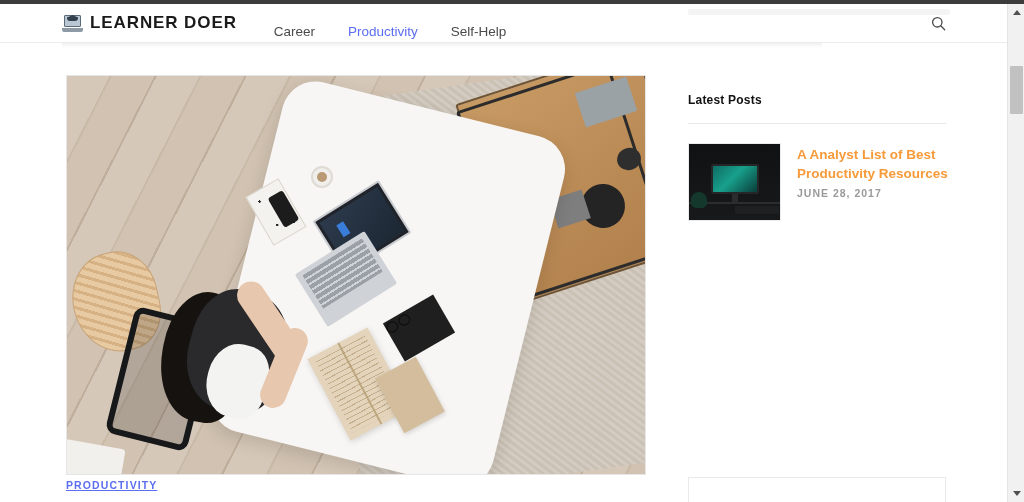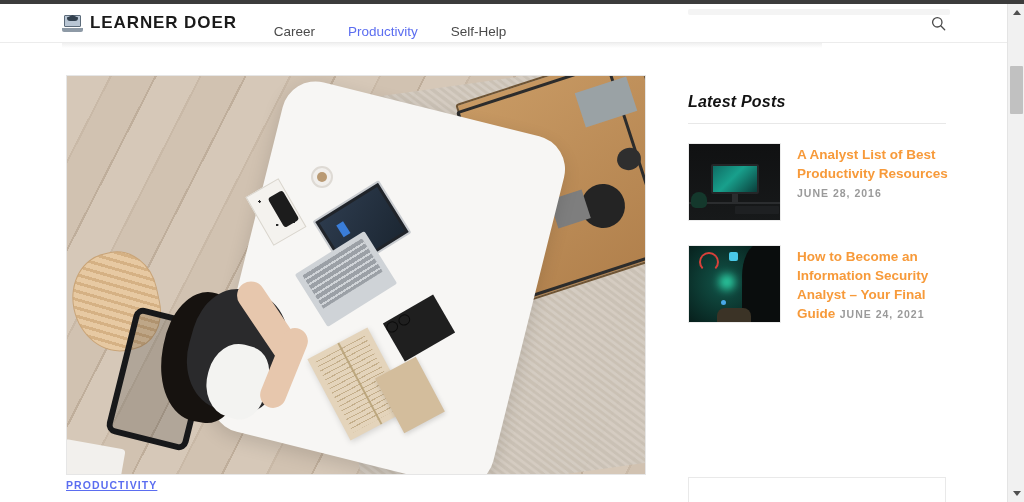--- a/index.html
+++ b/index.html
@@ -476,25 +476,24 @@
     position: absolute;
     left: 0; top: -34px;
     width: 262px; height: 6px;
     background: #f4f4f4;
     border-radius: 2px;
   }
 
   .widget-title {
     position: absolute;
     left: 0; top: 50px;
-    font-size: 16px;
+    font-size: 12px;
     font-weight: bold;
     color: #121212;
     letter-spacing: .2px;
-    font-style: italic;
   }
   .widget-rule {
     position: absolute;
     left: 0; top: 80px;
     width: 258px; height: 1px;
     background: #e8e8e8;
   }
 
   .post-list {
     position: absolute;
@@ -758,38 +757,24 @@
           <a class="post-item" href="#">
             <span class="thumb t1">
               <span class="mon"></span>
                 <span class="stand"></span>
               <span class="deskline"></span>
                 <span class="kb"></span>
                 <span class="plant"></span>
             </span>
             <span class="post-meta">
               <span class="post-title">A Analyst List of Best Productivity Resources</span>
-              <span class="post-date">JUNE 28, 2016</span>
+              <span class="post-date">JUNE 28, 2017</span>
             </span>
           </a>
 
-          <a class="post-item" href="#">
-            <span class="thumb t2">
-              <span class="fig"></span>
-                <span class="ring"></span>
-                <span class="chip"></span>
-              <span class="glow"></span>
-                <span class="dot"></span>
-                <span class="hands"></span>
-            </span>
-            <span class="post-meta">
-              <span class="post-title">How to Become an Information Security Analyst – Your Final Guide</span>
-              <span class="post-date">JUNE 24, 2021</span>
-            </span>
-          </a>
 
 
         </div>
 
         <div class="ad-box"></div>
       </aside>
 
     </div>
   </div>
 

